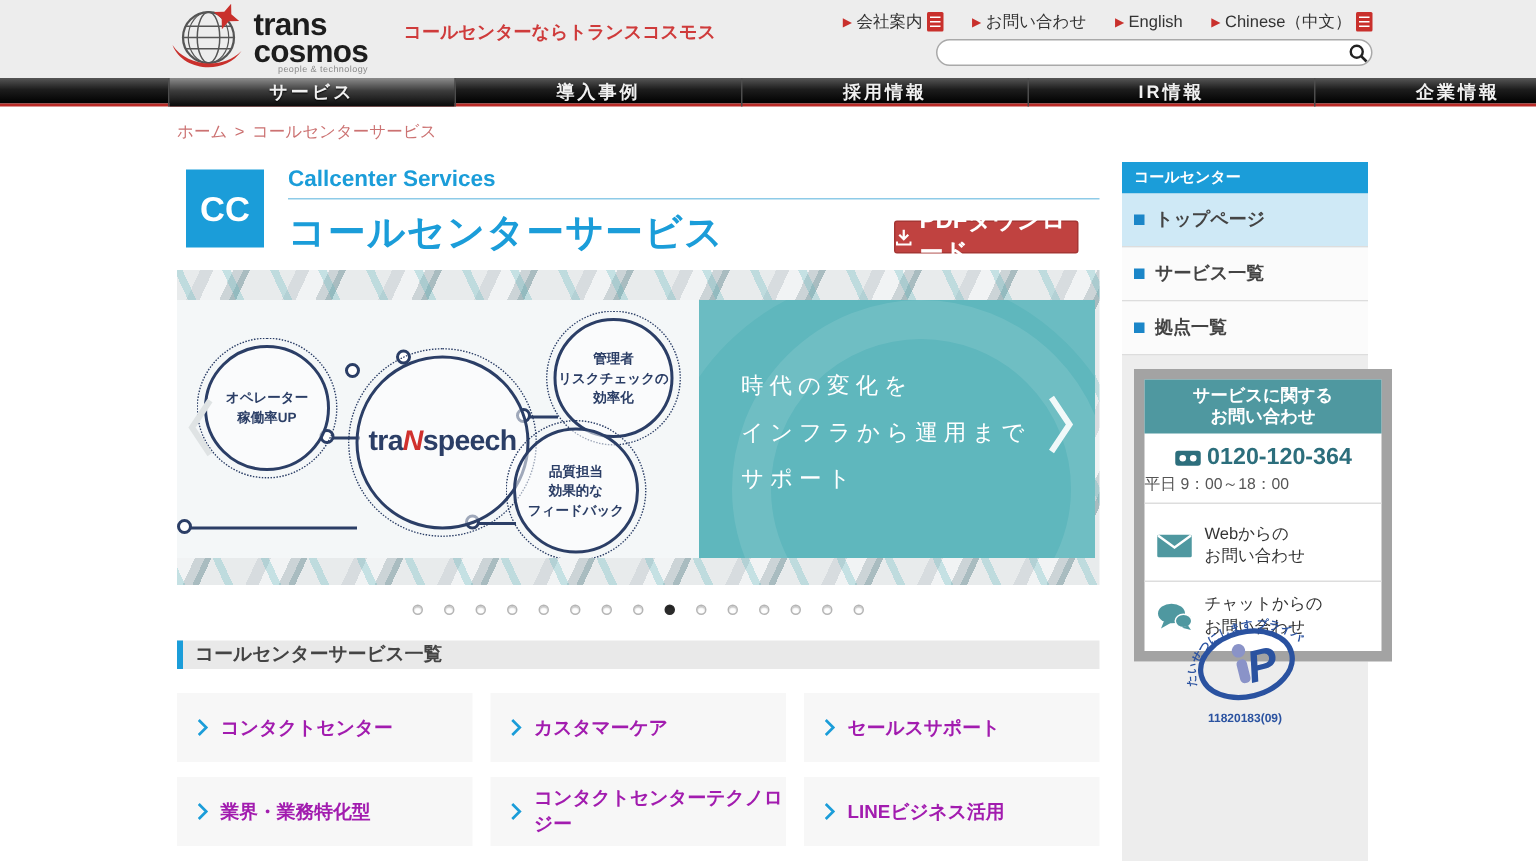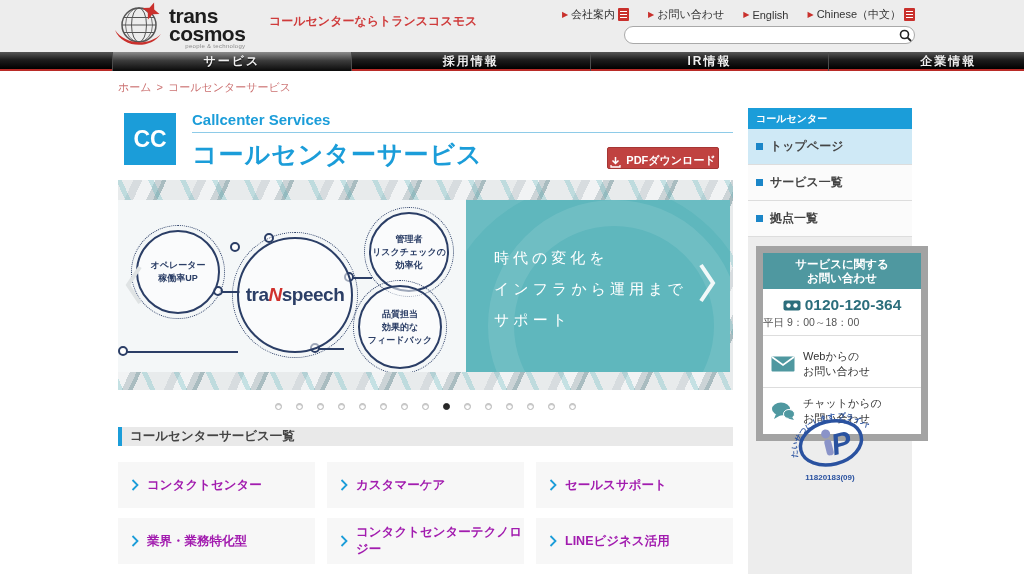--- a/index.html
+++ b/index.html
@@ -34,37 +34,37 @@
   .breadcrumb { position:absolute; top:80px; left:118px; font-size:11px; color:#cc7272; }
   .breadcrumb .sep { margin:0 5px; color:#cc7272; }
   .breadcrumb .bc-home { cursor:pointer; }
 
   
   .hero { position:absolute; top:105px; left:118px; width:615px; height:75px; }
   .cc-badge { position:absolute; left:6px; top:8px; width:52px; height:52px; background:#1b9dd9; color:#fff; font-size:23px; font-weight:bold; display:flex; align-items:center; justify-content:center; }
   .hero-right { position:absolute; left:74px; top:6px; right:0; }
   .title-en { color:#1b9dd9; font-size:15px; font-weight:bold; padding-bottom:4px; border-bottom:1px solid #8ecbe8; }
   .title-jp { color:#1b9dd9; font-size:25px; font-weight:bold; letter-spacing:1px; margin-top:5px; }
-  .pdf-btn { position:absolute; right:14px; top:42px; width:112px; height:22px; background:#c04240; border:1px solid #a53634; border-radius:2px; color:#fff; font-size:11px; font-weight:bold; display:flex; align-items:flex-end; justify-content:center; gap:5px; cursor:pointer; }
+  .pdf-btn { position:absolute; right:14px; top:42px; width:123px; height:22px; background:#c04240; border:1px solid #a53634; border-radius:2px; color:#fff; font-size:16px; font-weight:bold; display:flex; align-items:center; justify-content:center; gap:5px; cursor:pointer; }
 
   
   .banner { position:absolute; top:180px; left:118px; width:615px; height:210px; overflow:hidden;
     background:
       repeating-linear-gradient(65deg, rgba(95,183,189,.30) 0 5px, rgba(0,0,0,0) 5px 29px),
       repeating-linear-gradient(115deg, #e8ebec 0 14px, #d7dcdf 14px 22px, #f1f3f4 22px 34px, #ccd4d7 34px 40px, #a9bcc0 40px 44px, #e8ebec 44px 58px);
   }
   .banner-inner { position:absolute; top:20px; bottom:18px; left:0; right:3px; background:#f4f7f8; overflow:hidden; }
   .diagram { position:absolute; inset:0; color:#2b3e66; }
   .bubble { position:absolute; border:2px solid #2b3e66; border-radius:50%; display:flex; flex-direction:column; align-items:center; justify-content:center; text-align:center; font-weight:bold; background:rgba(255,255,255,.55); }
   .bubble .bl { font-size:9px; line-height:13px; }
   .bubble.ring::before { content:""; position:absolute; inset:-7px; border:1px dotted #2b3e66; border-radius:50%; }
   .bub-center { left:119px; top:37px; width:116px; height:116px; }
   .bub-left   { left:18px;  top:30px; width:84px;  height:84px; }
   .bub-tr     { left:251px; top:12px; width:80px;  height:80px; }
-  .bub-br     { left:240px; top:85px; width:84px;  height:84px; }
+  .bub-br     { left:224px; top:85px; width:84px;  height:84px; }
   .tspeech { font-size:19px; font-weight:bold; letter-spacing:-0.5px; }
   .tspeech .mark { color:#d0312d; font-style:italic; }
   .conn { position:absolute; height:2px; background:#2b3e66; }
   .node { position:absolute; width:10px; height:10px; border:2px solid #2b3e66; border-radius:50%; background:#fff; }
   .teal-panel { position:absolute; top:20px; bottom:18px; left:348px; right:3px; background:#5fb7bd; overflow:hidden; }
   .teal-panel::before { content:""; position:absolute; width:320px; height:320px; right:-70px; top:-60px; border:42px solid rgba(255,255,255,.08); border-radius:50%; }
   .teal-panel::after { content:""; position:absolute; width:200px; height:200px; right:-10px; top:0px; border:26px solid rgba(255,255,255,.10); border-radius:50%; }
   .overlay-text { position:absolute; left:28px; top:42px; color:#fff; font-size:15px; letter-spacing:4px; line-height:31px; z-index:2; }
   .chev { position:absolute; z-index:3; cursor:pointer; }
   .chev-left { left:6px; top:84px; }
@@ -157,20 +157,21 @@
         <circle cx="5.5" cy="5.5" r="4" fill="none" stroke="#222" stroke-width="1.6"></circle>
         <line x1="8.6" y1="8.6" x2="12" y2="12" stroke="#222" stroke-width="1.8"></line>
       </svg>
     </button>
   </div>
 </div>
 
 <div class="main-nav">
   <div class="nav-inner">
     <div class="nav-item active">サービス</div>
+    <div class="nav-item">導入事例</div>
     <div class="nav-item">採用情報</div>
     <div class="nav-item">IR情報</div>
     <div class="nav-item">企業情報</div>
   </div>
 </div>
 
 <div class="breadcrumb">
   <span class="bc-home">ホーム</span><span class="sep">&gt;</span><span>コールセンターサービス</span>
 </div>
 

